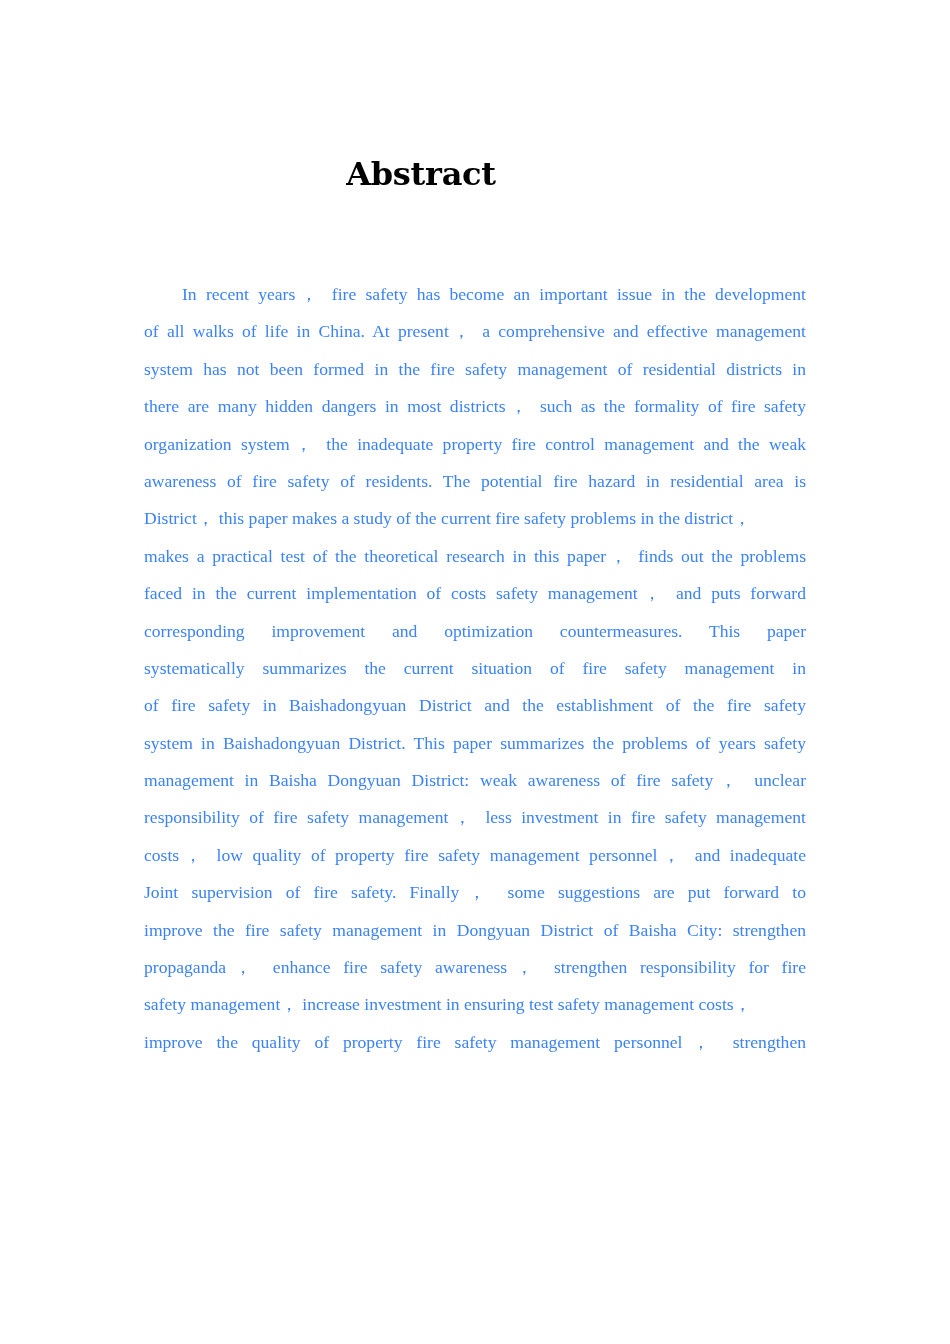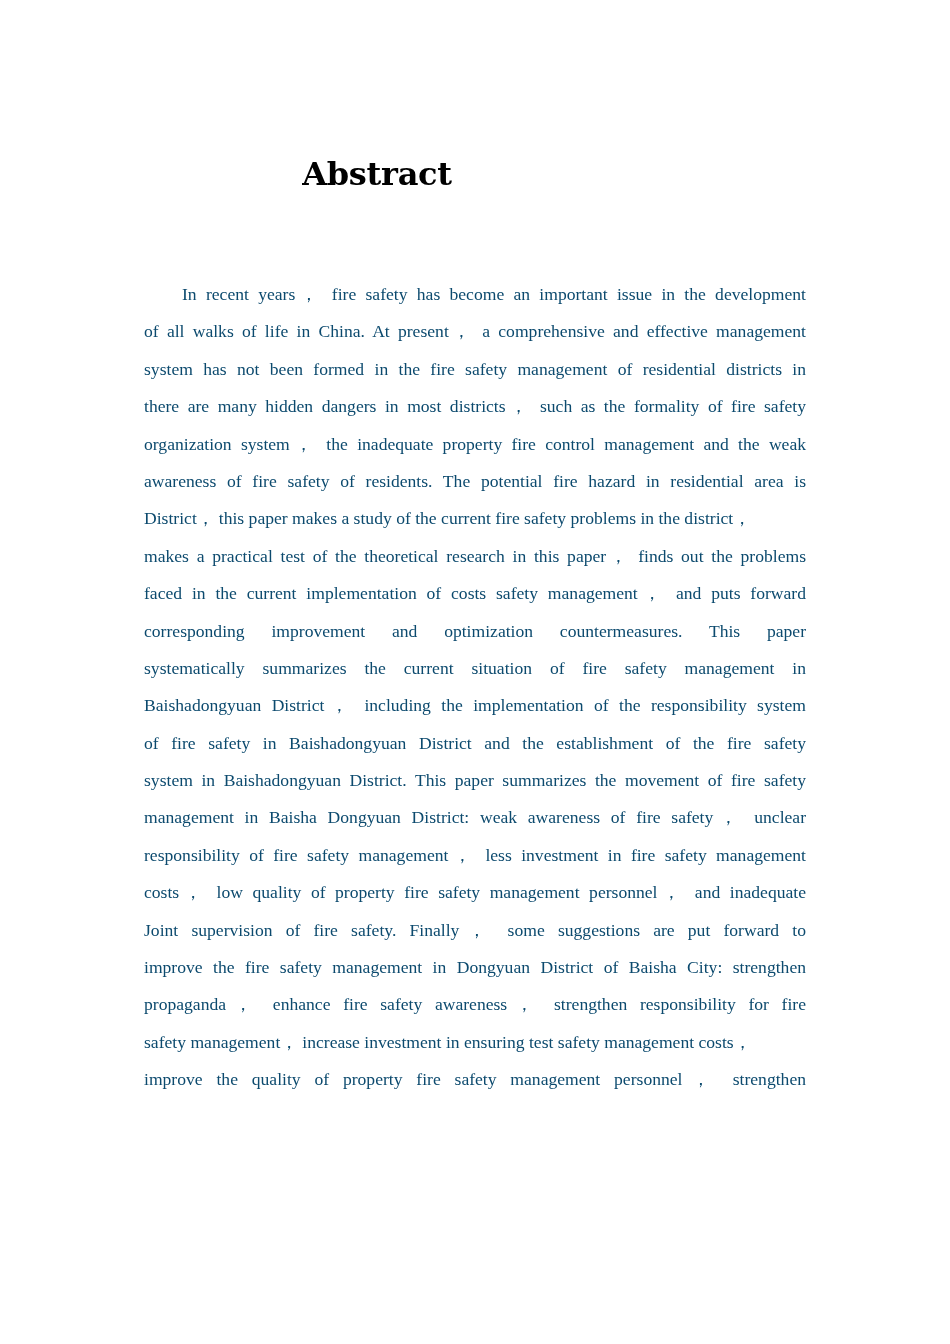--- a/index.html
+++ b/index.html
@@ -1,26 +1,26 @@
 <!DOCTYPE html>
 <html><head>
 <meta charset="utf-8">
 <style>
   html, body { margin: 0; padding: 0; background: #ffffff; }
   body { width: 950px; height: 1344px; position: relative; overflow: hidden; }
   .page { position: absolute; left: 0; top: 0; width: 950px; height: 1344px; background: #ffffff; }
   .title {
     position: absolute; left: 0; top: 155px; width: 754px; text-align: center;
     font-family: "DejaVu Serif", "Liberation Serif", serif; font-weight: bold;
-    font-size: 32px; color: #000; letter-spacing: -0.3px;
+    font-size: 32px; color: #000; letter-spacing: -0.3px; padding-left: 44px;
   }
   .body-text {
     position: absolute; left: 144px; top: 280px; width: 662px;
     font-family: "Liberation Serif", "DejaVu Serif", serif;
-    font-size: 17.6px; color: #0c4a6e; 
+    font-size: 17.6px; color: #3b82f6; 
   }
   .line {
     height: 37.4px; line-height: 28px; white-space: nowrap;
     text-align: justify; text-align-last: justify;
     transform-origin: left top; display: block; overflow: visible;
   }
   .line.indent { padding-left: 38px; }
   .line.ragged { text-align-last: left; }
 </style>
 </head>
@@ -34,23 +34,22 @@
     <div class="line">of all walks of life in China. At present，  a comprehensive and effective management</div>
     <div class="line">system has not been formed in the fire safety management of residential districts in</div>
     <div class="line">there are many hidden dangers in most districts，  such as the formality of fire safety</div>
     <div class="line">organization system，  the inadequate property fire control management and the weak</div>
     <div class="line">awareness of fire safety of residents. The potential fire hazard in residential area is</div>
     <div class="line ragged">District，  this paper makes a study of the current fire safety problems in the district，</div>
     <div class="line">makes a practical test of the theoretical research in this paper，  finds out the problems</div>
     <div class="line">faced in the current implementation of costs safety management，  and puts forward</div>
     <div class="line">corresponding improvement and optimization countermeasures. This paper</div>
     <div class="line">systematically summarizes the current situation of fire safety management in</div>
-    <div class="line">Baishadongyuan District，  including the implementation of the responsibility system</div>
     <div class="line">of fire safety in Baishadongyuan District and the establishment of the fire safety</div>
-    <div class="line">system in Baishadongyuan District. This paper summarizes the movement of fire safety</div>
+    <div class="line">system in Baishadongyuan District. This paper summarizes the problems of years safety</div>
     <div class="line">management in Baisha Dongyuan District: weak awareness of fire safety，  unclear</div>
     <div class="line">responsibility of fire safety management，  less investment in fire safety management</div>
     <div class="line">costs，  low quality of property fire safety management personnel，  and inadequate</div>
     <div class="line">Joint supervision of fire safety. Finally，  some suggestions are put forward to</div>
     <div class="line">improve the fire safety management in Dongyuan District of Baisha City: strengthen</div>
     <div class="line">propaganda，  enhance fire safety awareness，  strengthen responsibility for fire</div>
     <div class="line ragged">safety management，  increase investment in ensuring test safety management costs，</div>
     <div class="line">improve the quality of property fire safety management personnel，  strengthen</div>
   </div>
 </div>

